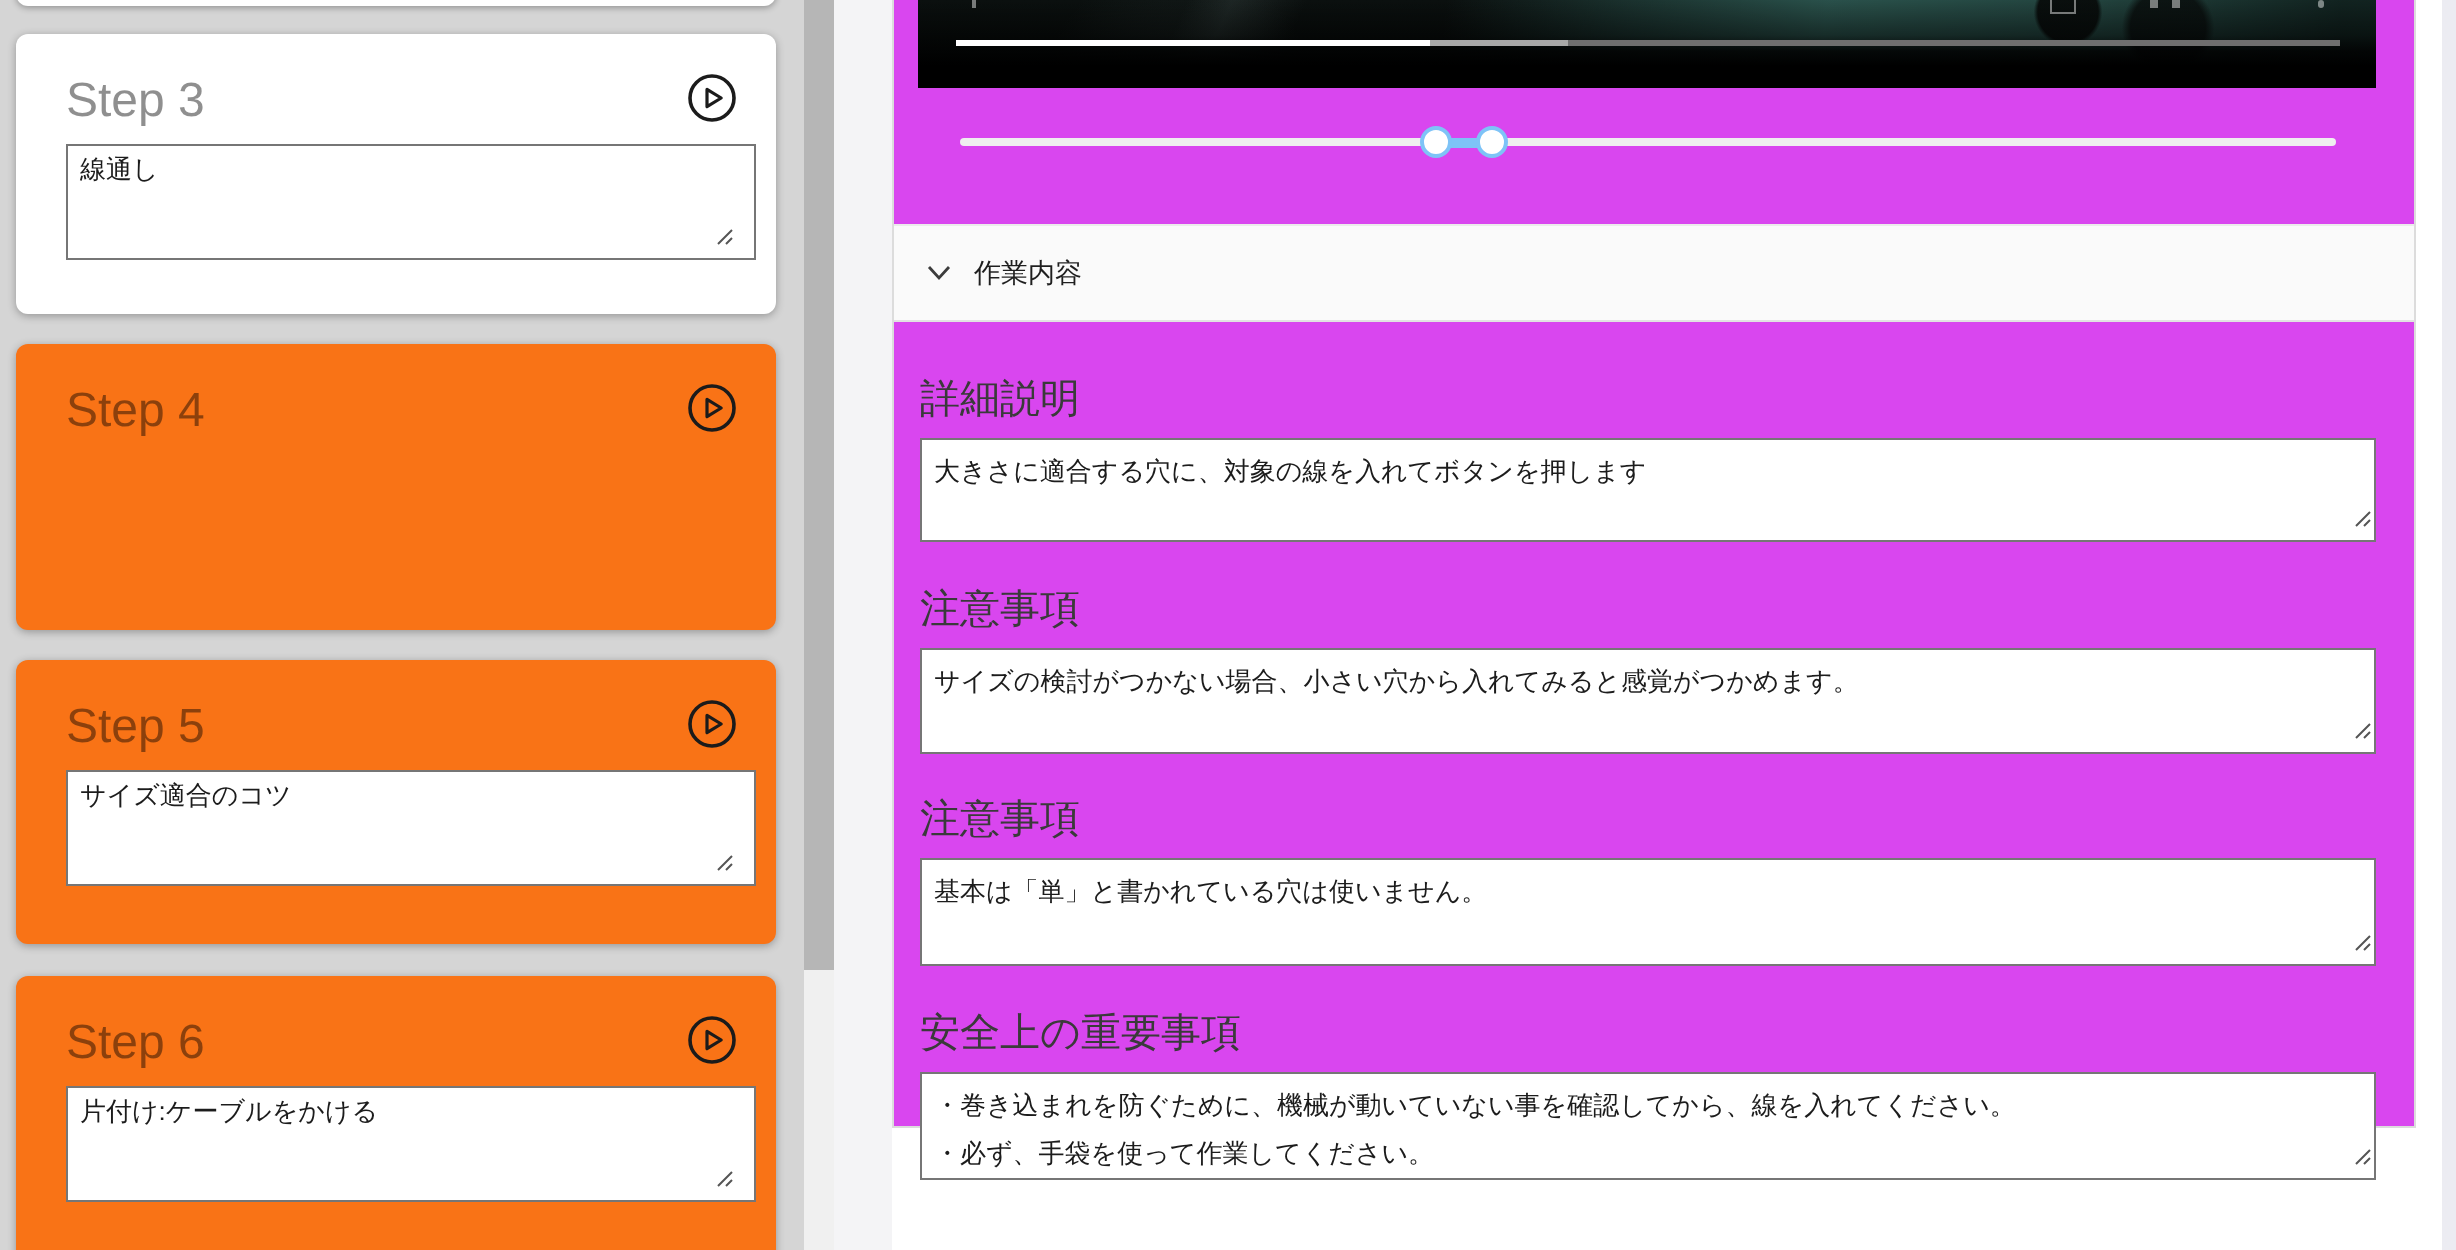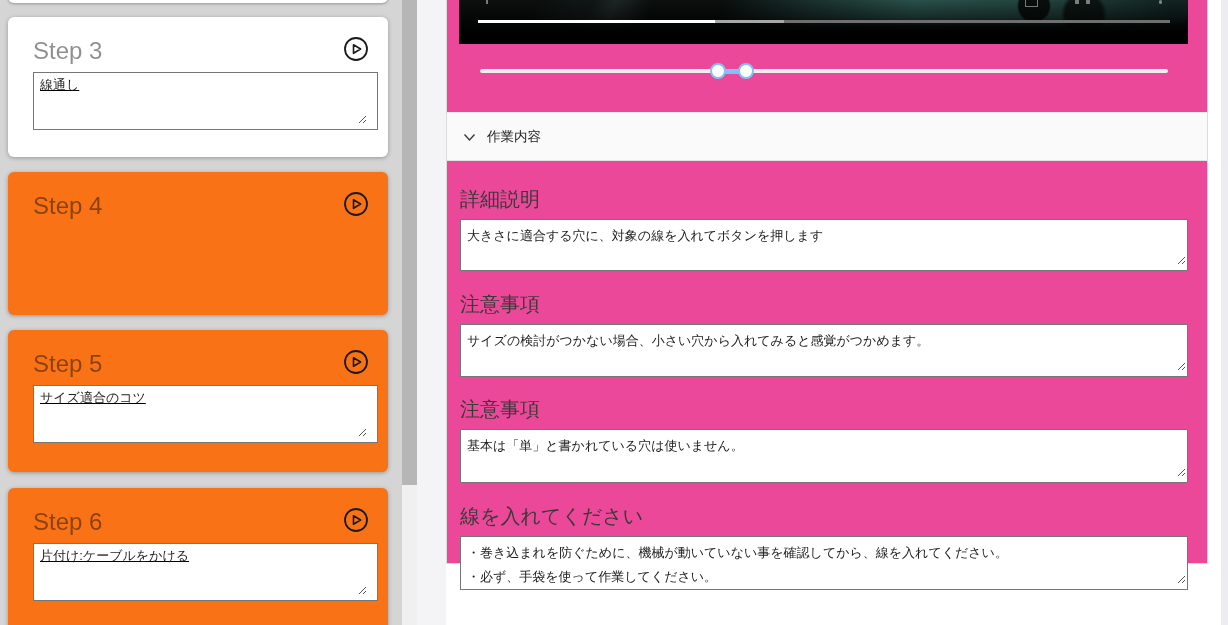--- a/index.html
+++ b/index.html
@@ -9,36 +9,36 @@
   
   .sidebar { position:absolute; left:0; top:0; width:402px; height:625px; background:#d5d5d5; }
   .card-peek { position:absolute; left:8px; top:-9px; width:380px; height:12px; background:#fff;
     border-radius:0 0 6px 6px; box-shadow:0 1px 3px rgba(0,0,0,.3); }
   .step-card { position:absolute; left:8px; width:380px; background:#f97316; border-radius:6px;
     box-shadow:0 1px 4px rgba(0,0,0,.3); padding:21px 19px 0 25px; }
   .step-card.selected { background:#ffffff; }
   .card-head { display:flex; justify-content:space-between; align-items:flex-start; }
   .step-title { font-size:24px; line-height:26px; color:rgba(0,0,0,.44); font-weight:400; }
   .play-btn { width:26px; height:26px; border:none; background:transparent; cursor:pointer; padding:0; margin-top:-2px; }
-  .ta-wrap { position:relative; margin-top:8px;text-decoration:underline; }
+  .ta-wrap { position:relative; margin-top:8px; }
   .step-ta { width:345px; height:58px; }
   textarea { display:block; border:1px solid #767676; background:#fff; resize:none;
     font-family:"Liberation Sans","DejaVu Sans",sans-serif; font-size:13px; color:#1c1c1c;
     padding:3px 6px; line-height:18px; overflow:hidden; outline:none; }
   .resize-glyph { position:absolute; right:2px; bottom:2px; pointer-events:none; }
 
   
   .sb-track { position:absolute; left:402px; top:0; width:15px; height:625px; background:#f0f0f0; }
   .sb-thumb { position:absolute; left:0; top:0; width:15px; height:485px; background:#b6b6b6; }
   .gap-strip { position:absolute; left:417px; top:0; width:29px; height:625px; background:#f4f4f6; }
   .right-gutter { position:absolute; left:1208px; top:0; width:20px; height:625px; background:#fff; }
   .right-strip { position:absolute; left:1221px; top:0; width:7px; height:625px; background:#ececf2; }
 
   
-  .main-panel { position:absolute; left:446px; top:0; width:762px; height:564px; background:#ec4899;
+  .main-panel { position:absolute; left:446px; top:0; width:762px; height:564px; background:#d946ef;
     border-left:1px solid #dcdcdc; border-right:1px solid #dcdcdc; border-bottom:1px solid #dcdcdc; }
 
   
   .video { position:absolute; left:12px; top:0; width:729px; height:44px; background:#000; overflow:hidden;
     background-image:
       linear-gradient(180deg, rgba(0,0,0,0) 0%, rgba(0,0,0,.45) 40%, rgba(2,3,3,.92) 58%, #000 75%),
       radial-gradient(circle 26px at 575px 6px, rgba(8,12,11,.95) 58%, rgba(8,12,11,0) 66%),
       radial-gradient(circle 34px at 625px 14px, rgba(10,16,15,.9) 55%, rgba(10,16,15,0) 68%),
       linear-gradient(96deg, rgba(0,0,0,0) 36%, rgba(36,70,65,.6) 48%, rgba(47,92,85,.85) 62%, rgba(40,80,74,.8) 80%, rgba(18,36,33,.95) 97%),
       linear-gradient(115deg, rgba(0,0,0,0) 18%, rgba(58,72,70,.35) 21%, rgba(0,0,0,0) 26%),
@@ -192,21 +192,21 @@
   </div>
 
   <div class="field-label" style="top:396px;">注意事項</div>
   <div class="field-wrap" style="top:429px;">
     <textarea id="ta-f2" class="field-ta" style="height: 54px;">基本は「単」と書かれている穴は使いません。</textarea>
     <span class="resize-glyph"><svg width="9" height="9">
           <path d="M8 1 L1 8 M8 5 L5 8" stroke="#555" stroke-width="1"></path>
         </svg></span>
   </div>
 
-  <div class="field-label" style="top:503px;">線を入れてください</div>
+  <div class="field-label" style="top:503px;">安全上の重要事項</div>
   <div class="field-wrap" style="top:536px;">
     <textarea id="ta-f3" class="field-ta" style="height: 54px;">・巻き込まれを防ぐために、機械が動いていない事を確認してから、線を入れてください。
 ・必ず、手袋を使って作業してください。</textarea>
     <span class="resize-glyph"><svg width="9" height="9">
           <path d="M8 1 L1 8 M8 5 L5 8" stroke="#555" stroke-width="1"></path>
         </svg></span>
   </div>
 </div>
 
 <div class="right-gutter"></div>

